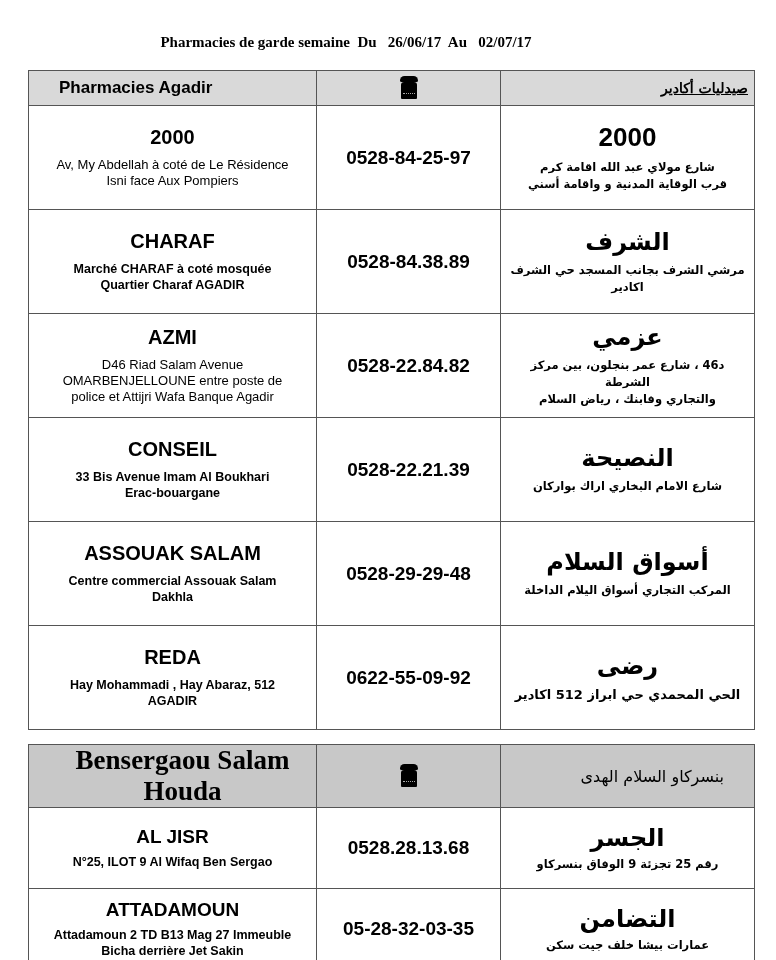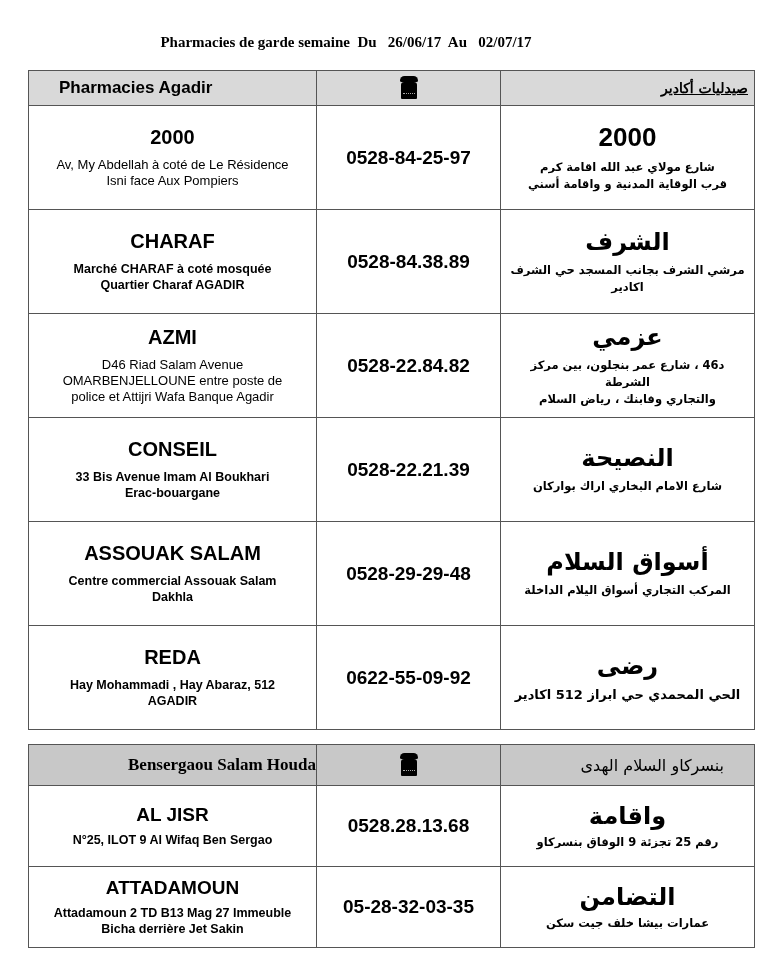--- a/index.html
+++ b/index.html
@@ -17,21 +17,21 @@
   }
   table.ph td { border: 1.5px solid #555; padding: 0; text-align: center; vertical-align: middle; }
   table.ph col.c1 { width: 288px; }
   table.ph col.c2 { width: 184px; }
   table.ph col.c3 { width: 254px; }
 
   .hdr td { background: #d9d9d9; height: 34px; }
   .hdr .left { text-align: left; padding-left: 30px; font-weight: bold; font-size: 17px; }
   .hdr .right { text-align: right; padding-right: 6px; }
   .hdr2 td { background: #c8c8c8; height: 40px; }
-  .hdr2 .left { text-align: right; padding-left: 20px; font-family: "Liberation Serif", serif; font-weight: bold; font-size: 17px; }
+  .hdr2 .left { text-align: center; padding-left: 20px; font-family: "Liberation Serif", serif; font-weight: bold; font-size: 27px; }
   .hdr2 .right { text-align: right; padding-right: 30px; font-family: "DejaVu Sans", sans-serif; font-size: 16px; }
 
   .arabic-title-small { font-family: "DejaVu Serif", serif; font-size: 14px; text-decoration: underline; font-weight: bold; }
 
   .phone-icon { display: inline-block; width: 20px; height: 24px; position: relative; vertical-align: middle; }
   .phone-icon .handset { position: absolute; left: 1px; top: 0; width: 18px; height: 6px; background: #000; border-radius: 6px 6px 2px 2px; }
   .phone-icon .base { position: absolute; left: 2px; top: 6px; width: 16px; height: 17px; background: #000; border-radius: 3px 3px 1px 1px; }
   .phone-icon .keys { position: absolute; left: 4px; top: 17px; width: 12px; height: 2px; border-top: 1px dotted #aaa; }
 
   .row td { height: 103px; }
@@ -181,21 +181,21 @@
 
   <tr class="row2">
     <td>
       <div class="name">AL JISR</div>
       <div class="addr b">N°25, ILOT 9 Al Wifaq Ben Sergao</div>
     </td>
     <td>
           <div class="phone">0528.28.13.68</div>
         </td>
     <td>
-      <div class="ar-name">واقامة</div>
+      <div class="ar-name">الجسر</div>
       <div class="ar-addr">رقم 25 تجزئة 9 الوفاق بنسركاو</div>
     </td>
   </tr>
 
   <tr class="row2">
     <td>
       <div class="name">ATTADAMOUN</div>
       <div class="addr b">Attadamoun 2 TD B13 Mag 27 Immeuble</div>
       <div class="addr b">Bicha derrière Jet Sakin</div>
     </td>

